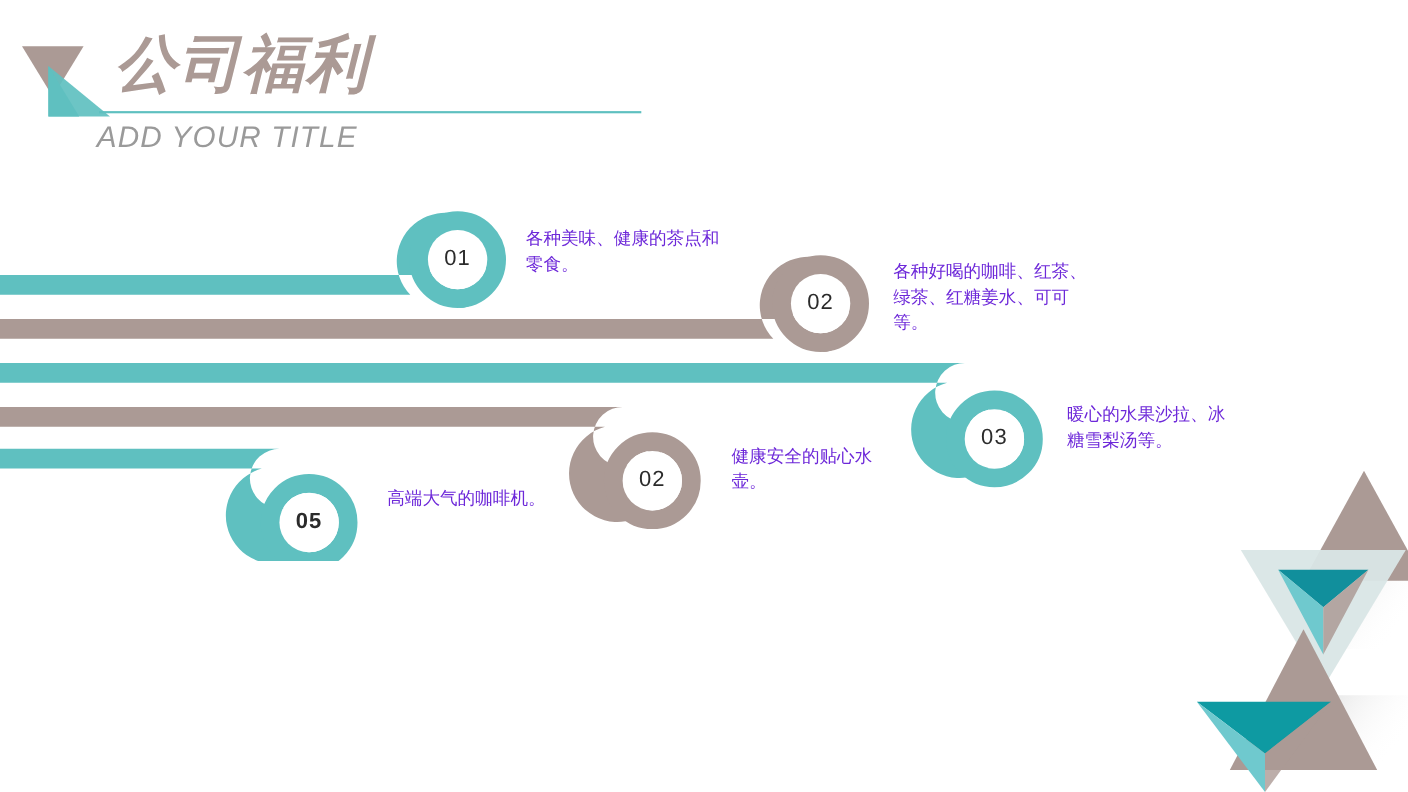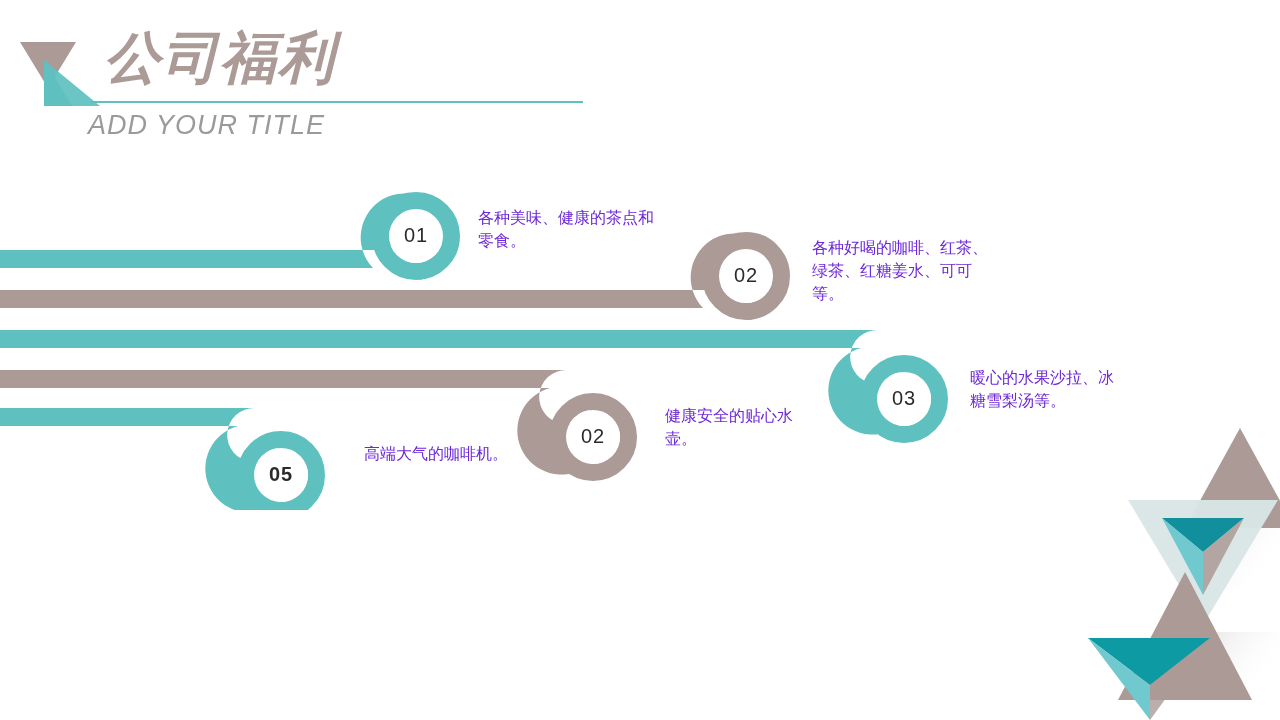--- a/index.html
+++ b/index.html
@@ -125,21 +125,21 @@
     <div class="num" style="left:376px;top:54px;">01</div>
     <div class="num" style="left:706px;top:94px;">02</div>
     <div class="num" style="left:864px;top:217px;">03</div>
     <div class="num" style="left:553px;top:255px;">02</div>
     <div class="num" style="left:241px;top:293px;font-weight:bold;">05</div>
 
     <div class="desc" style="left:478px;top:36px;width:180px;">各种美味、健康的茶点和零食。</div>
     <div class="desc" style="left:812px;top:66px;width:185px;">各种好喝的咖啡、红茶、绿茶、红糖姜水、可可等。</div>
     <div class="desc" style="left:970px;top:196px;width:150px;">暖心的水果沙拉、冰糖雪梨汤等。</div>
     <div class="desc" style="left:665px;top:234px;width:145px;">健康安全的贴心水壶。</div>
-    <div class="desc" style="left:352px;top:272px;width:145px;margin-left:12px;">高端大气的咖啡机。</div>
+    <div class="desc" style="left:352px;top:272px;width:145px;">高端大气的咖啡机。</div>
   </div>
 
   <div class="deco">
     <svg width="240" height="320" viewBox="0 0 240 320" xmlns="http://www.w3.org/2000/svg">
       <defs>
         <linearGradient id="shade1" x1="0" y1="0" x2="1" y2="0.6">
           <stop offset="0%" stop-color="#cfcfcf" stop-opacity="0.75"></stop>
           <stop offset="100%" stop-color="#ffffff" stop-opacity="0"></stop>
         </linearGradient>
         <linearGradient id="shade2" x1="0" y1="0" x2="1" y2="0.5">

